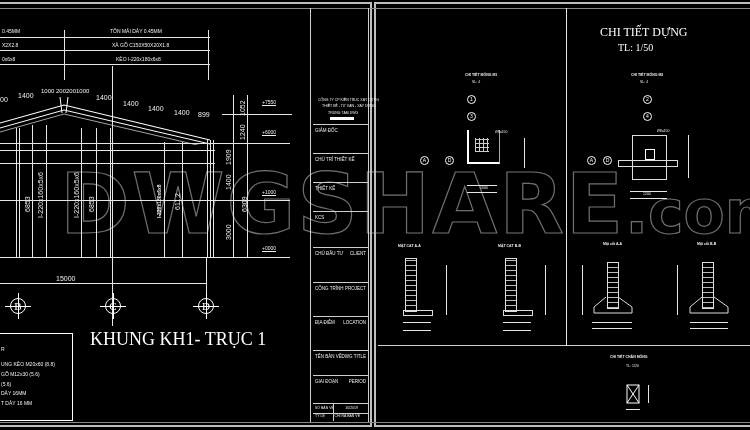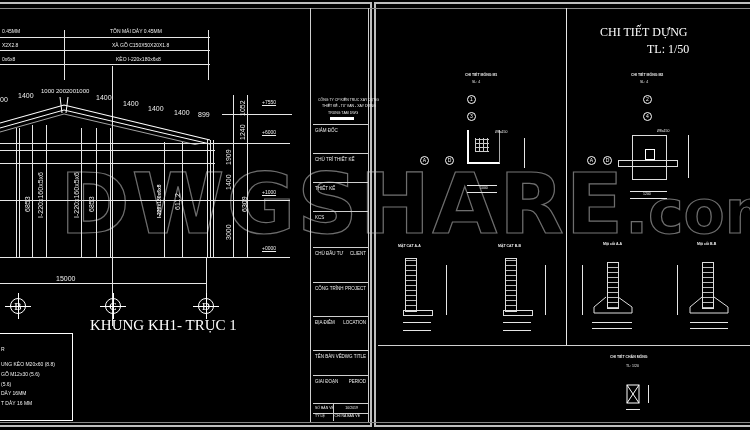--- a/index.html
+++ b/index.html
@@ -112,21 +112,21 @@
   <div class="txt tiny" style="left:262px;top:245px;text-decoration:underline;">+0000</div>
   <div class="line-h" style="left:222px;top:114px;width:70px;"></div>
 
   <div class="line-h" style="left:0;top:283px;width:207px;"></div>
   <div class="txt dim" style="left:56px;top:275px;">15000</div>
 
   <div class="grid-bubble" style="left:10px;top:298px;"><span>B</span></div>
   <div class="grid-bubble" style="left:105px;top:298px;"><span>C</span></div>
   <div class="grid-bubble" style="left:198px;top:298px;"><span>D</span></div>
 
-  <div class="txt" style="left:90px;top:317px;font-size:15px;">KHUNG KH1- TRỤC 1</div>
+  <div class="txt" style="left:90px;top:329px;font-size:18px;">KHUNG KH1- TRỤC 1</div>
 
   <div class="legend-box">
     <div style="top:12px;">R</div>
     <div style="top:27px;">UNG KÈO M20x60 (8.8)</div>
     <div style="top:37px;">GỖ M12x30 (5.6)</div>
     <div style="top:47px;">(5.6)</div>
     <div style="top:56px;">DÀY 16MM</div>
     <div style="top:66px;">T DÀY 16 MM</div>
   </div>
 </div>
@@ -180,21 +180,21 @@
       <span class="r" style="top:2px;right:8px;">CHỈ RA BẢN VẼ</span>
     </div>
   <div class="line-v" style="left:333px;top:403px;height:18px;background:#cfcfcf;"></div>
 </div>
 
 <div>
   <div class="line-v" style="left:566px;top:8px;height:337px;"></div>
   <div class="line-h" style="left:378px;top:345px;width:372px;background:#cfcfcf;"></div>
 
   <div class="txt" style="left:600px;top:25px;font-size:12px;">CHI TIẾT DỰNG</div>
-  <div class="txt" style="left:647px;top:42px;font-size:12px;">TL: 1/50</div>
+  <div class="txt" style="left:618px;top:42px;font-size:10px;">TL: 1/50</div>
 
   <div class="txt tiny" style="left:465px;top:73px;font-size:3.5px;font-weight:bold;">CHI TIẾT MÓNG M1</div>
   <div class="txt tiny" style="left:472px;top:80px;font-size:3.5px;">SL: 4</div>
   <div class="sm-bubble" style="left:467px;top:95px;"><span>1</span></div>
   <div class="sm-bubble" style="left:467px;top:112px;"><span>3</span></div>
   <div class="sm-bubble" style="left:420px;top:156px;"><span>A</span></div>
   <div class="sm-bubble" style="left:445px;top:156px;"><span>D</span></div>
   <div class="foot" style="left:467px;top:130px;width:30px;height:32px;border-left:2px solid #fff;border-bottom:2px solid #fff;border-top:none;border-right:1px solid #aaa;"></div>
   <div class="abs" style="left:475px;top:138px;width:14px;height:14px;background:repeating-linear-gradient(0deg,#ccc 0 1px,transparent 1px 4px),repeating-linear-gradient(90deg,#ccc 0 1px,transparent 1px 4px);"></div>
   <div class="txt tiny" style="left:495px;top:130px;font-size:3.5px;">Ø8a150</div>

